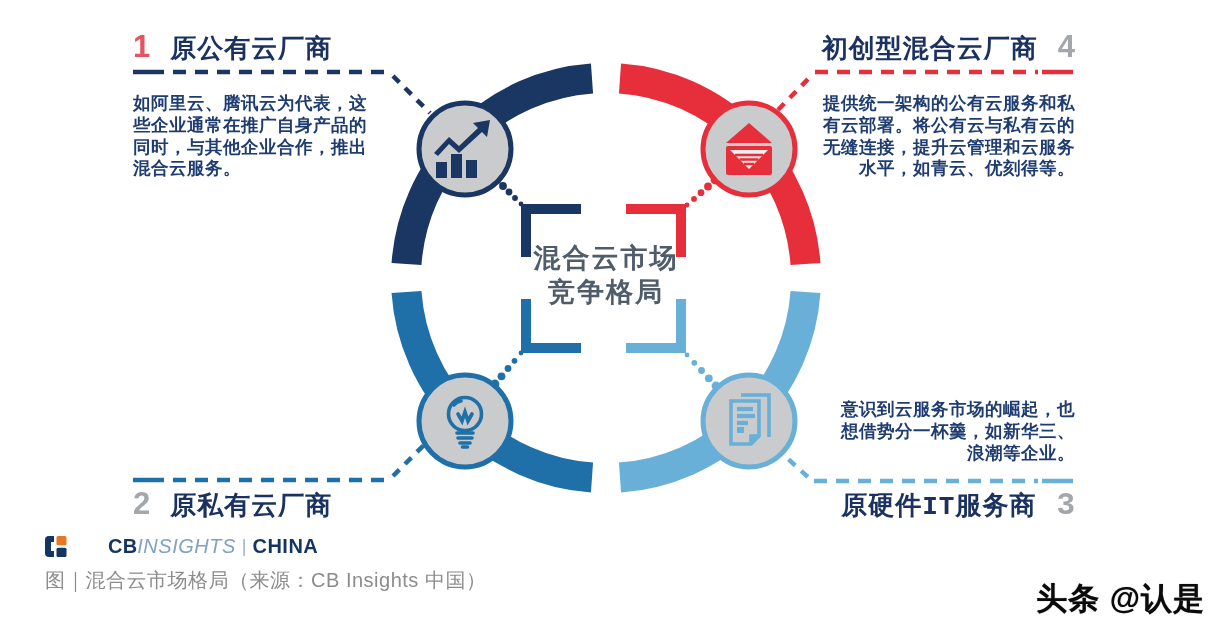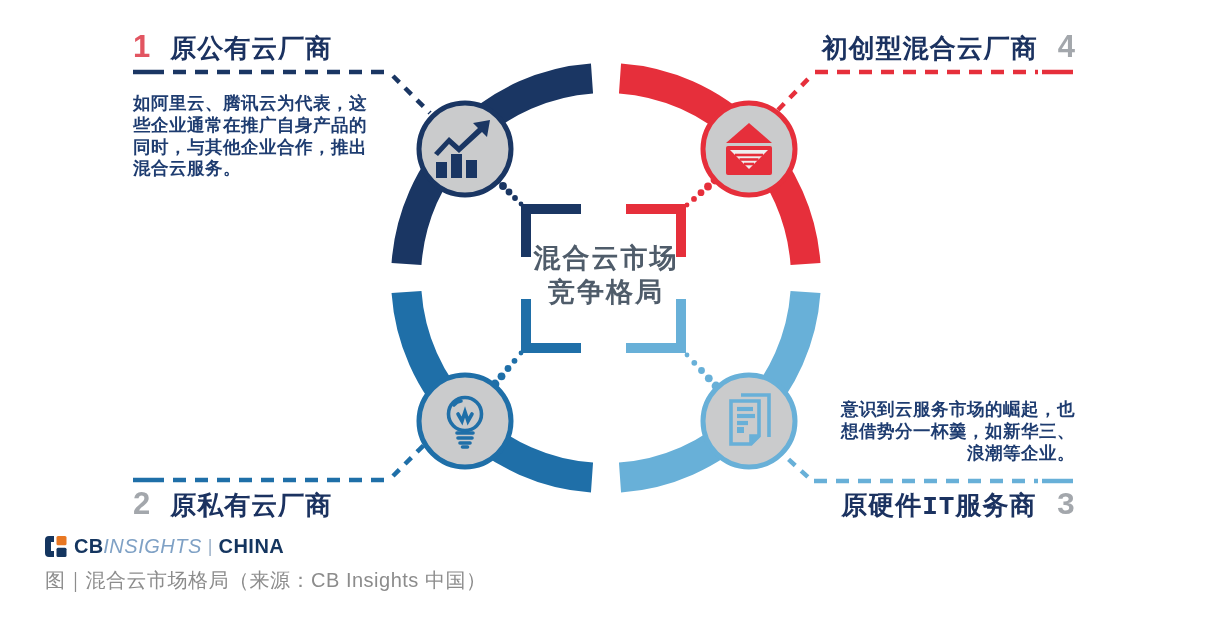--- a/index.html
+++ b/index.html
@@ -21,21 +21,21 @@
   .qbody { font-size:17.5px; font-weight:bold; color:#1e3c70; line-height:21.8px; letter-spacing:0.5px; white-space:nowrap; }
   .qbody.rt { text-align:right; }
 
   .center-label {
     left:504px; top:241px; width:204px; text-align:center;
     font-size:27px; font-weight:bold; color:#4f5c6a; line-height:34px; letter-spacing:2px;
   }
 
   .logo-row { left:45px; top:534px; display:flex; align-items:center; height:24px; }
   .logo-mark { width:22px; height:21px; margin-right:7px; }
-  .logo-cb      { font-size:20px; font-weight:bold; color:#14355f; letter-spacing:0.2px; }
+  .logo-cb      { font-size:20px; font-weight:bold; color:#14355f; letter-spacing:0.2px;margin-left:34px; }
   .logo-insights{ font-size:20px; font-weight:normal; color:#7fa1c5; letter-spacing:0.5px;font-style:italic; }
   .logo-divider { font-size:18px; color:#9ab0c8; margin:0 6px; font-weight:normal; }
   .logo-china   { font-size:20px; font-weight:bold; color:#14355f; letter-spacing:0.5px; }
 
   .caption { left:45px; top:567px; font-size:20px; color:#8c8c8c; letter-spacing:0.5px; white-space:nowrap; }
 
   .watermark {
     right:7px; top:578px; font-size:31px; font-weight:800; color:#0a0a0a;
     letter-spacing:1px; white-space:nowrap;
     text-shadow:0 0 1px rgba(0,0,0,.6);
@@ -170,20 +170,26 @@
     <div>如阿里云、腾讯云为代表，这</div>
     <div>些企业通常在推广自身产品的</div>
     <div>同时，与其他企业合作，推出</div>
     <div>混合云服务。</div>
   </div>
 
   <div class="abs title-row rt" style="right:137px; top:30px;">
     <span class="qtitle">初创型混合云厂商</span>
     <span class="num num-gray">4</span>
   </div>
+  <div class="abs qbody rt" style="right:137px; top:93px;">
+    <div>提供统一架构的公有云服务和私</div>
+    <div>有云部署。将公有云与私有云的</div>
+    <div>无缝连接，提升云管理和云服务</div>
+    <div>水平，如青云、优刻得等。</div>
+  </div>
 
   <div class="abs title-row" style="left:133px; top:487px;">
     <span class="num num-gray">2</span>
     <span class="qtitle">原私有云厂商</span>
   </div>
 
   <div class="abs qbody rt" style="right:137px; top:399px;">
     <div>意识到云服务市场的崛起，也</div>
     <div>想借势分一杯羹，如新华三、</div>
     <div>浪潮等企业。</div>
@@ -205,14 +211,15 @@
       <rect x="11.5" y="11.7" width="10" height="9.3" rx="1.5" fill="#14355f"></rect>
     </svg>
     <span class="logo-cb">CB</span>
     <span class="logo-insights">INSIGHTS</span>
     <span class="logo-divider">|</span>
     <span class="logo-china">CHINA</span>
   </div>
 
   <div class="abs caption">图｜混合云市场格局（来源：CB Insights 中国）</div>
 
+  <div class="abs watermark">头条 @认是</div>
 
 </div>
 
 </body></html>

